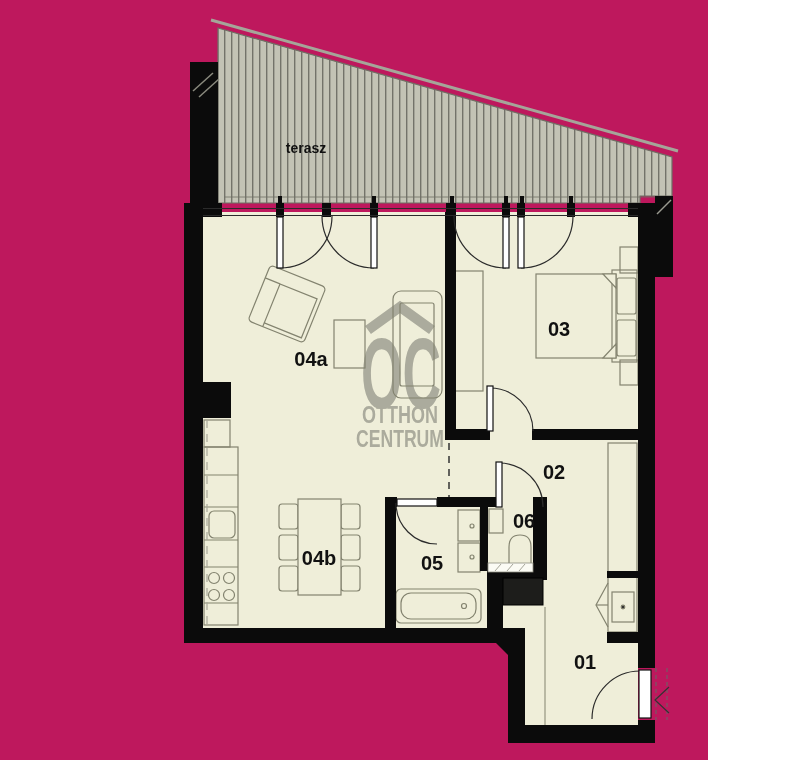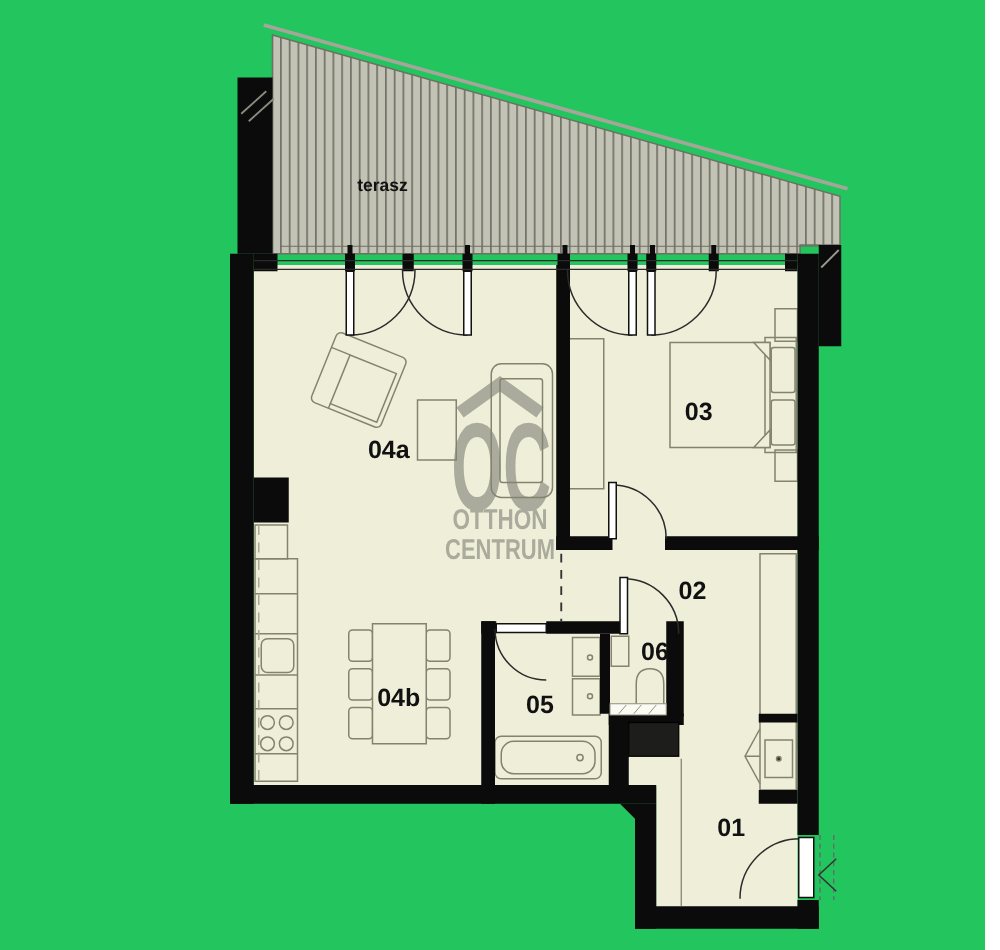--- a/index.html
+++ b/index.html
@@ -1,16 +1,16 @@
 <!DOCTYPE html>
 <html><head>
 <meta charset="utf-8">
 <style>
   html,body{margin:0;padding:0;background:#ffffff;}
-  .stage{position:relative;width:788px;height:760px;background:#22c55e;overflow:hidden;
+  .stage{position:relative;width:708px;height:760px;background:#be185d;overflow:hidden;
          font-family:"Liberation Sans", sans-serif;}
   svg{display:block;}
   text{font-family:"Liberation Sans", sans-serif;}
   .room-label{font-weight:bold;font-size:20px;fill:#111111;}
   .terrace-label{font-weight:bold;font-size:14px;fill:#111111;}
   .wm-mono{font-weight:bold;fill:#a8a89a;}
 </style>
 </head>
 <body>
 

